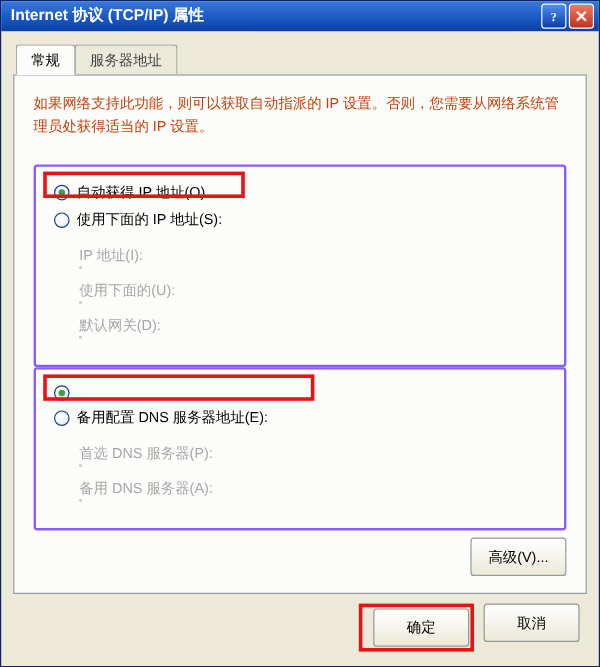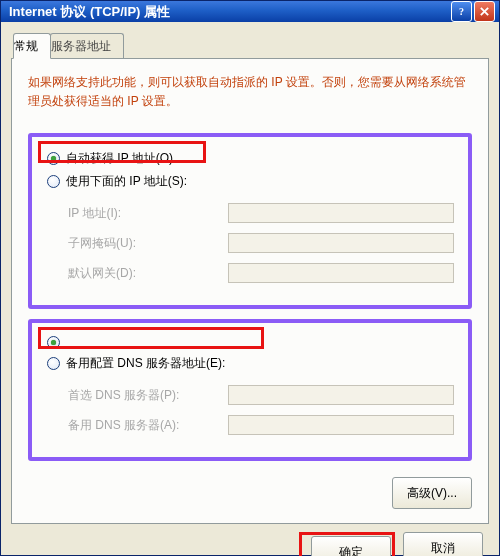--- a/index.html
+++ b/index.html
@@ -48,21 +48,21 @@
   }
   .tabs {
     display: flex;
     position: relative;
     margin-left: 2px;
   }
   .tab {
     border: 1px solid #919b9c;
     border-bottom: none;
     background: #ece9d8;
-    padding: 4px 12px 3px 0;
+    padding: 4px 12px 3px 12px;
     margin-right: -1px;
     border-radius: 3px 3px 0 0;
     position: relative;
     top: 1px;
     color: #444;
     cursor: default;
   }
   .tab.active {
     background: #fcfcfa;
     z-index: 2;
@@ -73,24 +73,23 @@
     border: 1px solid #919b9c;
     background: #fcfcfa;
     flex: 1;
     padding: 14px 16px 14px 16px;
     position: relative;
     display: flex;
     flex-direction: column;
   }
   .desc { line-height: 1.6; color: #c2410c; margin-bottom: 22px; }
   .group {
-    border: 4px solid #8b5cf6;
+    border: 2px solid #8b5cf6;
     border-radius: 3px;
     padding: 10px 14px 12px 14px;
-    margin-bottom: 10px;
     position: relative;
   }
   .radio-row {
     display: flex;
     align-items: center;
     padding: 3px 1px;
   }
   .radio-dot {
     width: 13px; height: 13px;
     border: 1px solid #1c3f7a;
@@ -110,22 +109,23 @@
   .highlight-box {
     border: 3px solid #e81313;
     position: absolute;
     pointer-events: none;
   }
   .fields {
     margin: 4px 0 0 22px;
   }
   .field-row {
     display: flex;
-    align-items: center;
+    align-items: flex-start;
     margin: 10px 0;
+    flex-direction: column;
   }
   .field-label {
     width: 160px;
     color: #a7a7a7;
   }
   .field-input {
     flex: 1;
     height: 20px;
     border: 1px solid #c6c3b8;
     background: #f4f2e8;
@@ -199,21 +199,21 @@
           <span class="radio-dot"></span>
           <span class="radio-label">使用下面的 IP 地址(S):</span>
         </div>
 
         <div class="fields">
           <div class="field-row">
             <span class="field-label">IP 地址(I):</span>
             <div class="field-input"></div>
           </div>
           <div class="field-row">
-            <span class="field-label">子网掩码(U):</span>
+            <span class="field-label">使用下面的(U):</span>
             <div class="field-input"></div>
           </div>
           <div class="field-row">
             <span class="field-label">默认网关(D):</span>
             <div class="field-input"></div>
           </div>
         </div>
       </div>
 
       <div class="group" style="position:relative;">

